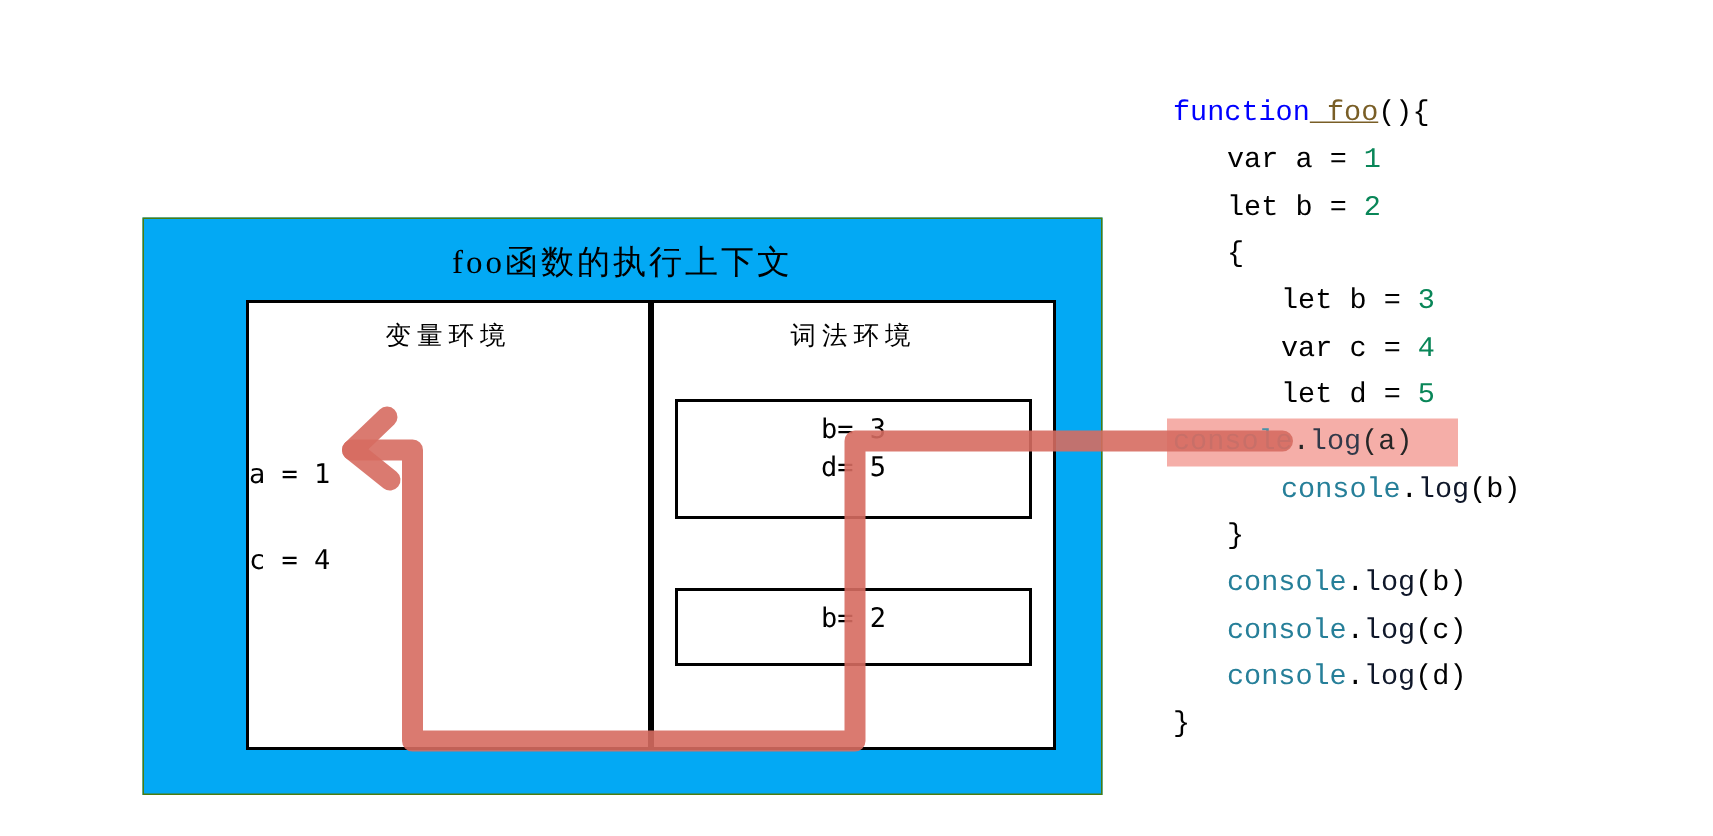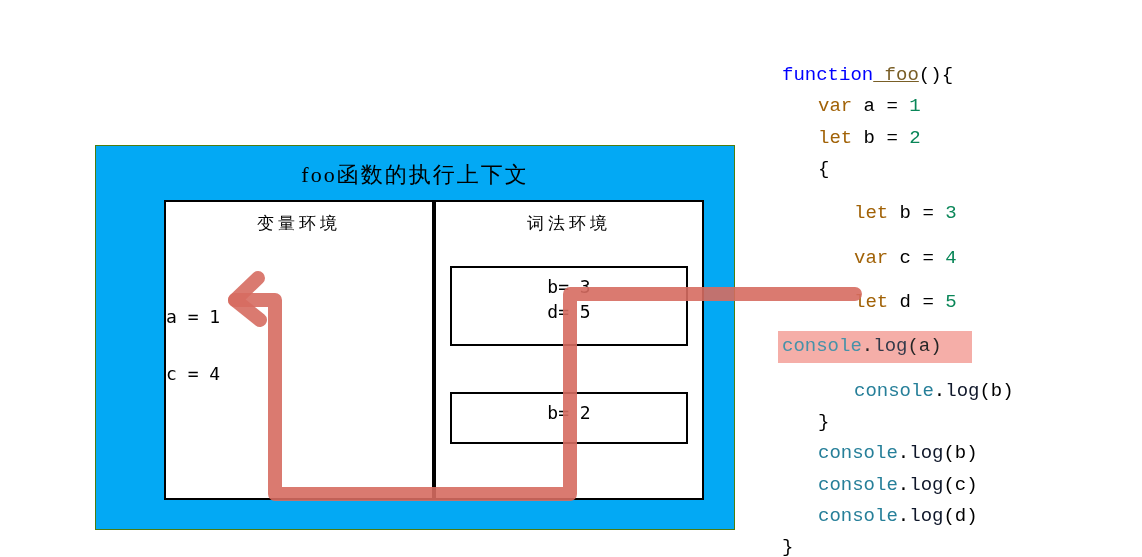--- a/index.html
+++ b/index.html
@@ -90,27 +90,27 @@
     }
     .code {
       position: absolute;
       left: 782px;
       top: 60px;
       font-family: "Menlo", "Monaco", "Courier New", monospace;
       font-size: 19px;
       line-height: 1.65;
     }
     .kw { color: #0000ff; }
-    .decl { color: #a16207; }
+    .decl { color: #000000; }
     .fn-name { color: #795e26; text-decoration: underline; }
     .num { color: #098658; }
     .obj { color: #267f99; }
     .method { color: #0f172a; font-family: Liberation Mono, monospace; }
     .indent1 { padding-left: 36px; }
-    .indent2 { padding-left: 72px; margin-top: 13px; }
+    .indent2 { padding-left: 72px; }
     .highlight {
       background: #f4a09a;
       opacity: 0.85;
       display: inline-block;
       padding-right: 30px;
       margin-left: -4px;
       padding-left: 4px;
     }
     .arrow-svg {
       position: absolute;

